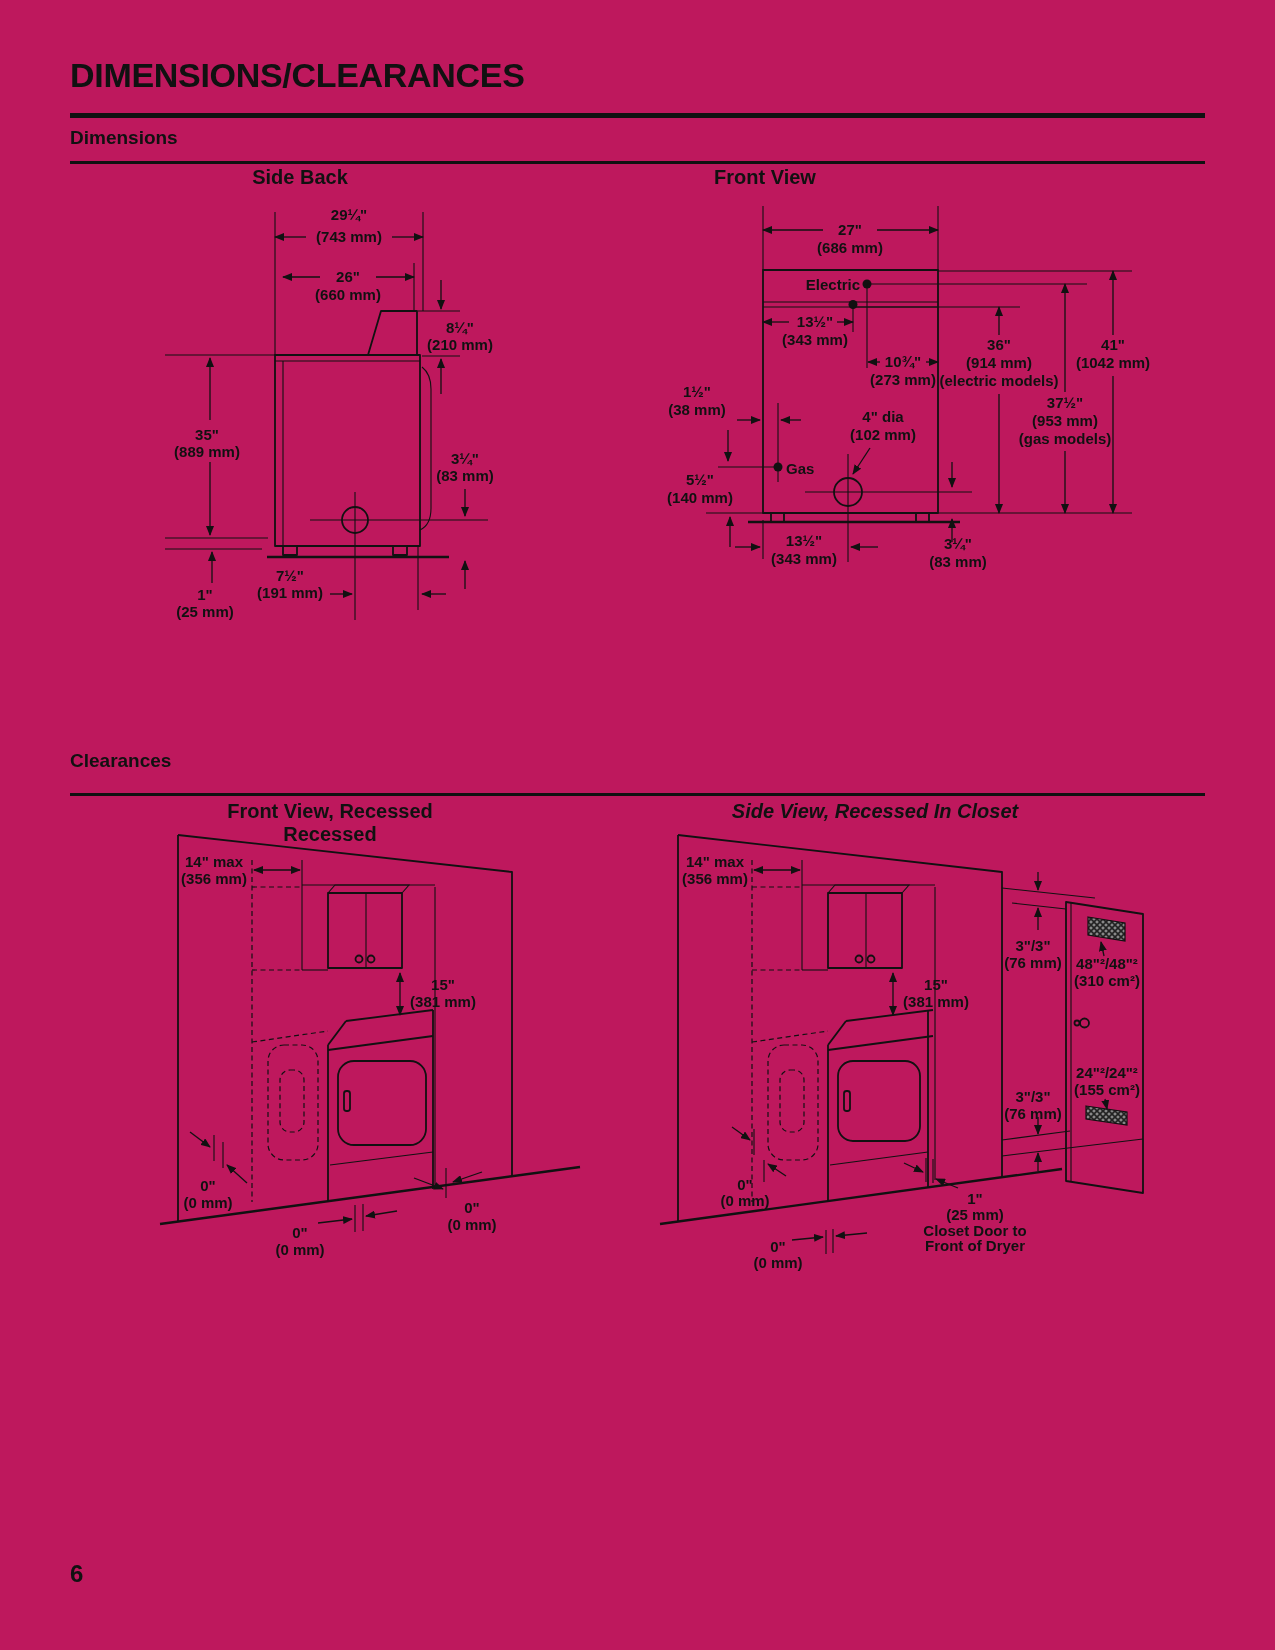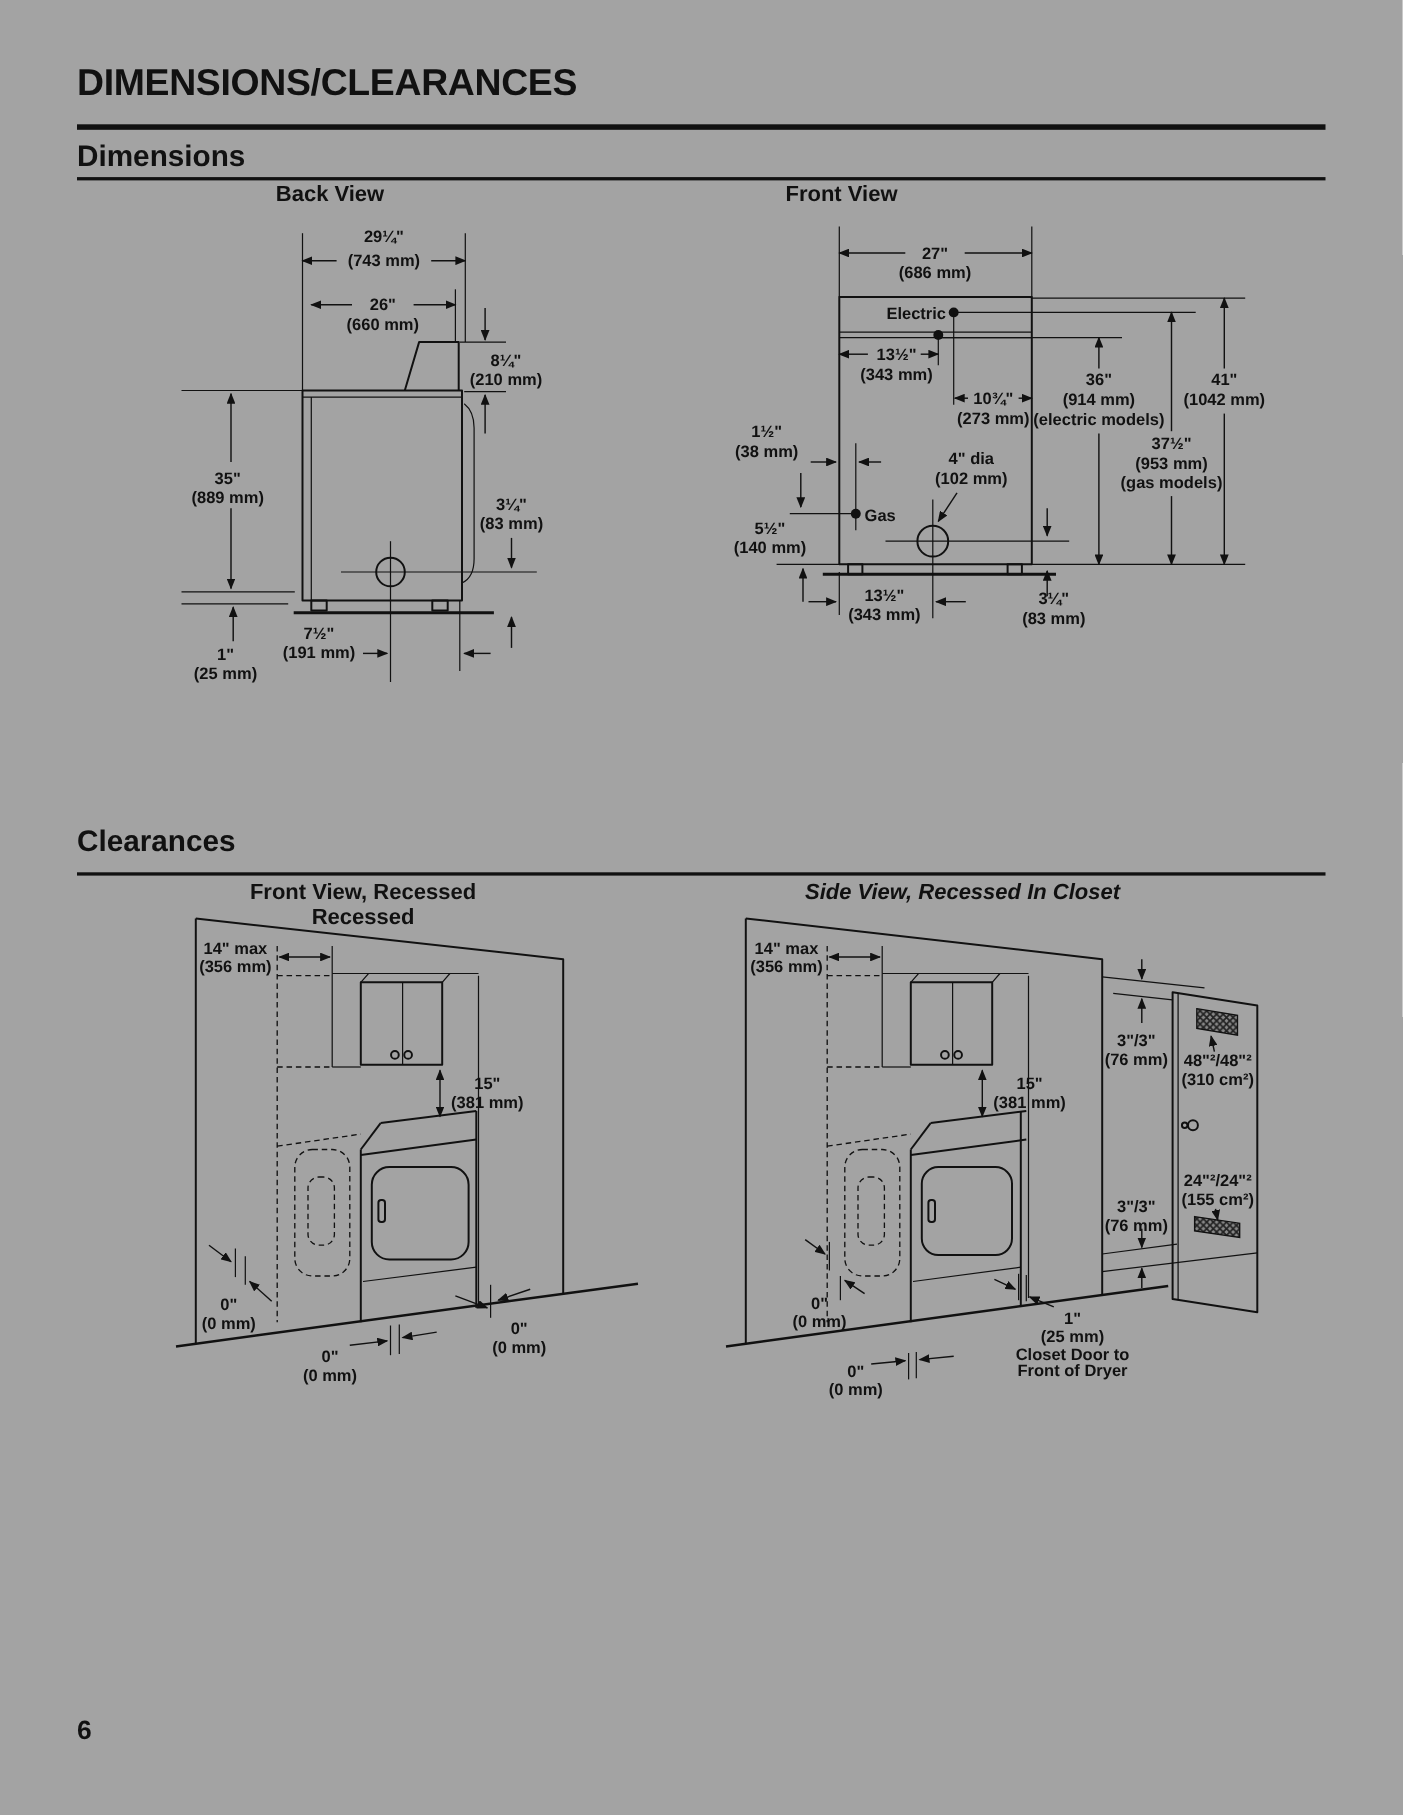--- a/index.html
+++ b/index.html
@@ -1,20 +1,20 @@
 <!DOCTYPE html>
 <html><head>
 <meta charset="utf-8">
 <style>
   html,body{margin:0;padding:0;background:#e8e8e8;}
-  .page{position:relative;width:1275px;height:1650px;background:#a3a3a3;
+  .page{position:relative;width:1275px;height:1650px;background:#be185d;
         font-family:"Liberation Sans",sans-serif;color:#111;overflow:hidden;}
   .abs{position:absolute;}
   .title{font-size:34px;font-weight:bold;letter-spacing:-.3px;}
-  .h2{font-size:27px;font-weight:bold;}
+  .h2{font-size:19px;font-weight:bold;}
   .rule-thick{background:#111;height:5px;width:1135px;}
   .rule-thin{background:#111;height:2.5px;width:1135px;}
   .vtitle{font-size:20px;font-weight:bold;text-align:center;}
   .pagenum{font-size:24px;font-weight:bold;}
   svg{overflow:visible;}
   svg text{font-family:"Liberation Sans",sans-serif;font-weight:bold;font-size:15px;
            fill:#111;text-anchor:middle;}
   svg text.ta-s{text-anchor:start;} svg text.ta-e{text-anchor:end;}
   .ol{stroke:#111;stroke-width:1.8;fill:none;stroke-linejoin:round;}
   .ol2{stroke:#111;stroke-width:2.3;fill:none;}
@@ -28,21 +28,21 @@
 <body>
 
 <div class="page">
 
   <div class="abs title" style="left:70px;top:56px;">DIMENSIONS/CLEARANCES</div>
   <div class="abs rule-thick" style="left:70px;top:113px;"></div>
 
   <div class="abs h2" style="left:70px;top:127px;">Dimensions</div>
   <div class="abs rule-thin" style="left:70px;top:161px;"></div>
 
-  <div class="abs vtitle" style="left:160px;top:166px;width:280px;">Back View</div>
+  <div class="abs vtitle" style="left:160px;top:166px;width:280px;">Side Back</div>
   <div class="abs vtitle" style="left:675px;top:166px;width:180px;">Front View</div>
 
   <svg class="abs" style="left:150px;top:190px;" width="520" height="445" viewBox="0 0 520 445">
     <defs>
       <marker id="aA" viewBox="0 0 10 8" refX="9" refY="4" markerWidth="10" markerHeight="8" orient="auto-start-reverse" markerUnits="userSpaceOnUse">
         <path d="M0,0 L10,4 L0,8 Z" fill="#111"></path>
       </marker>
     </defs>
 
     <g>

